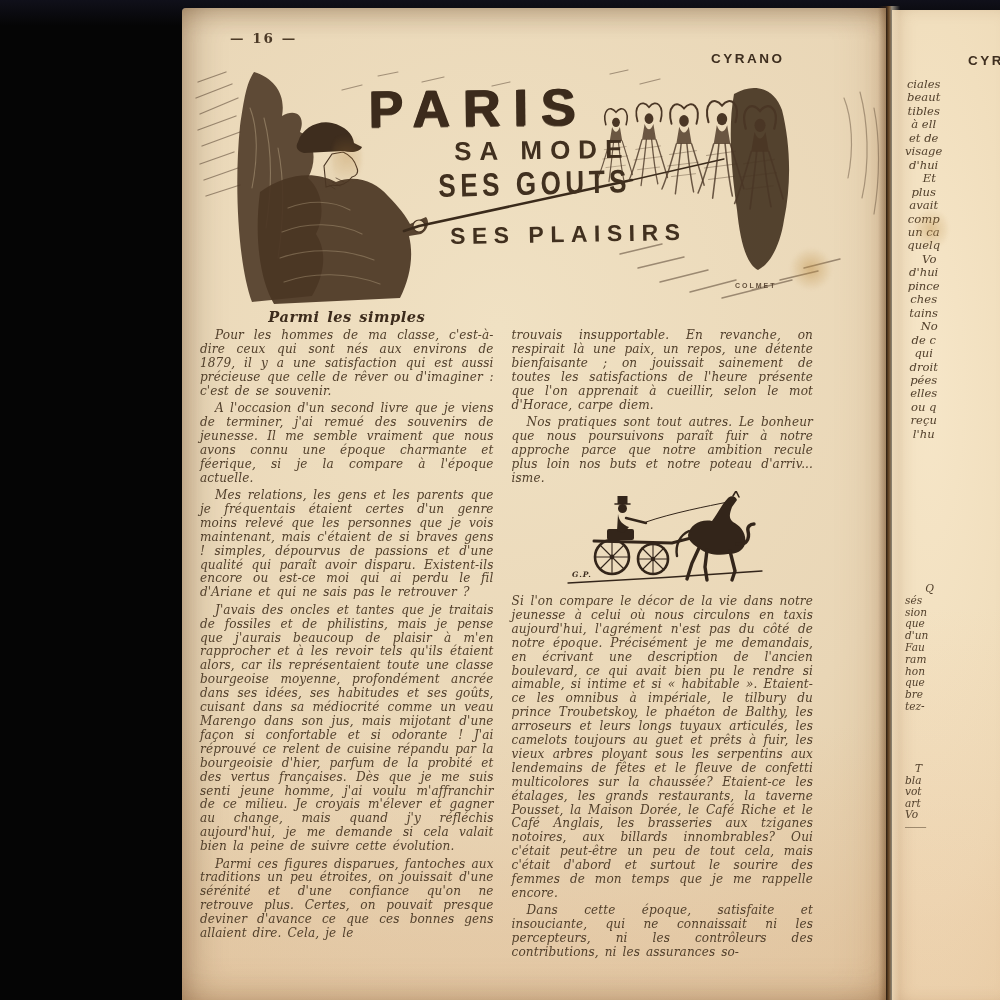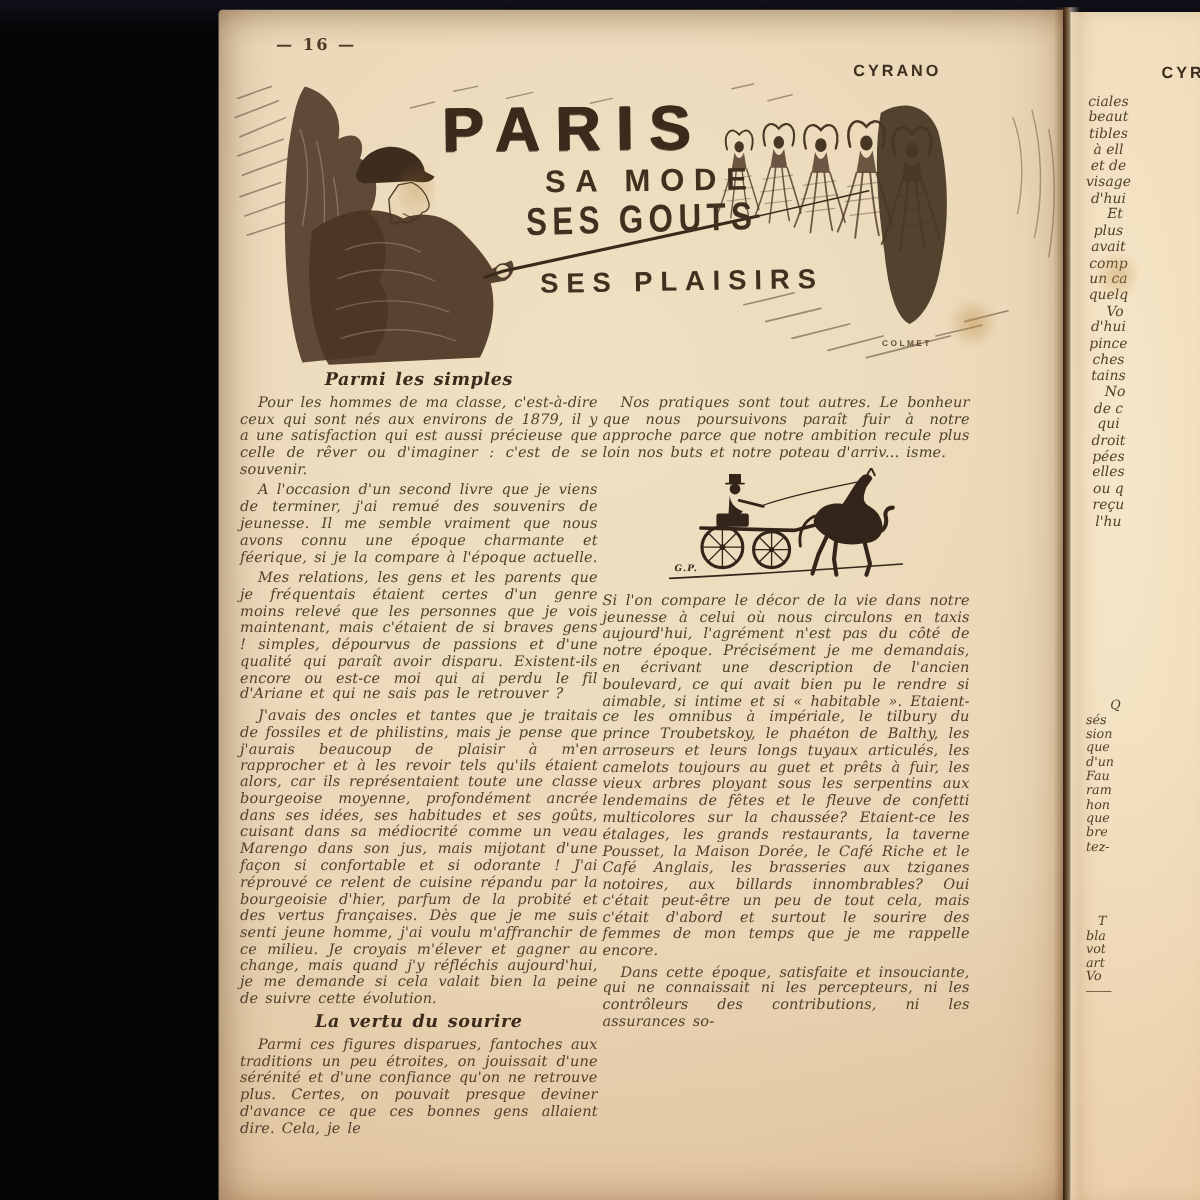--- a/index.html
+++ b/index.html
@@ -33,21 +33,21 @@
   .sub-mode{position:absolute;left:262px;top:67px;
     font:700 26px "Liberation Sans",sans-serif;color:#41301f;letter-spacing:8px;transform:rotate(-.8deg);}
   .sub-gouts{position:absolute;left:246px;top:100px;
     font:700 29px "Liberation Sans",sans-serif;color:#41301f;letter-spacing:5px;
     transform:scale(.9,1.12) rotate(-1.2deg);transform-origin:left top;}
   .sub-plaisirs{position:absolute;left:258px;top:153px;
     font:700 23px "Liberation Sans",sans-serif;color:#41301f;letter-spacing:6.5px;transform:rotate(-1deg);}
   .ill-signature{font:700 7px "Liberation Sans",sans-serif;letter-spacing:2px;fill:#4a3625;opacity:.85;}
 
   
-  .columns{position:absolute;left:18px;top:297px;width:613px;display:flex;gap:4px;}
+  .columns{position:absolute;left:18px;top:297px;width:613px;display:flex;gap:18px;}
   .col{font-family:"DejaVu Serif",serif;font-style:italic;font-size:12.1px;line-height:13.9px;
     color:#52402c;text-align:justify;letter-spacing:.1px;word-spacing:2px;}
   .col-1{width:298px;}
   .col-2{width:306px;padding-top:24px;}
   .para{margin:0 0 3.5px 0;text-indent:15px;}
   .col-heading{text-align:center;font-weight:700;font-size:14.6px;line-height:16px;
     margin:4px 0 4px 0;color:#3c2b1c;letter-spacing:.5px;}
 
   
   .carriage-wrap{position:relative;height:102px;margin:1px 0 4px 0;}
@@ -134,25 +134,25 @@
       <div class="sub-plaisirs">SES PLAISIRS</div>
     </div>
 
     <div class="columns">
       <div class="col col-1">
         <div class="col-heading">Parmi les simples</div>
         <p class="para">Pour les hommes de ma classe, c'est-à-dire ceux qui sont nés aux environs de 1879, il y a une satisfaction qui est aussi précieuse que celle de rêver ou d'imaginer : c'est de se souvenir.</p>
         <p class="para">A l'occasion d'un second livre que je viens de terminer, j'ai remué des souvenirs de jeunesse. Il me semble vraiment que nous avons connu une époque charmante et féerique, si je la compare à l'époque actuelle.</p>
         <p class="para">Mes relations, les gens et les parents que je fréquentais étaient certes d'un genre moins relevé que les personnes que je vois maintenant, mais c'étaient de si braves gens ! simples, dépourvus de passions et d'une qualité qui paraît avoir disparu. Existent-ils encore ou est-ce moi qui ai perdu le fil d'Ariane et qui ne sais pas le retrouver ?</p>
         <p class="para">J'avais des oncles et tantes que je traitais de fossiles et de philistins, mais je pense que j'aurais beaucoup de plaisir à m'en rapprocher et à les revoir tels qu'ils étaient alors, car ils représentaient toute une classe bourgeoise moyenne, profondément ancrée dans ses idées, ses habitudes et ses goûts, cuisant dans sa médiocrité comme un veau Marengo dans son jus, mais mijotant d'une façon si confortable et si odorante ! J'ai réprouvé ce relent de cuisine répandu par la bourgeoisie d'hier, parfum de la probité et des vertus françaises. Dès que je me suis senti jeune homme, j'ai voulu m'affranchir de ce milieu. Je croyais m'élever et gagner au change, mais quand j'y réfléchis aujourd'hui, je me demande si cela valait bien la peine de suivre cette évolution.</p>
-        <div class="col-heading">La vertu du sourire</div>
         <p class="para">Parmi ces figures disparues, fantoches aux traditions un peu étroites, on jouissait d'une sérénité et d'une confiance qu'on ne retrouve plus. Certes, on pouvait presque deviner d'avance ce que ces bonnes gens allaient dire. Cela, je le</p>
       </div>
 
       <div class="col col-2">
+        <p class="para" style="text-indent:0;">trouvais insupportable. En revanche, on respirait là une paix, un repos, une détente bienfaisante ; on jouissait sainement de toutes les satisfactions de l'heure présente que l'on apprenait à cueillir, selon le mot d'Horace, carpe diem.</p>
         <p class="para">Nos pratiques sont tout autres. Le bonheur que nous poursuivons paraît fuir à notre approche parce que notre ambition recule plus loin nos buts et notre poteau d'arriv... isme.</p>
 
         <div class="carriage-wrap">
           <svg width="210" height="100" viewBox="0 0 210 100">
             <g stroke="#33251a" fill="none" stroke-linecap="round">
               <path d="M8,92 Q105,87 202,80" stroke-width="1.3"></path>
               <circle cx="52" cy="66" r="17" stroke-width="2.6"></circle>
               <path d="M52,49 L52,83 M35,66 L69,66 M40,54 L64,78 M64,54 L40,78" stroke-width="1.1"></path>
               <circle cx="52" cy="66" r="2.4" fill="#33251a" stroke="none"></circle>
               <circle cx="93" cy="68" r="15" stroke-width="2.6"></circle>

